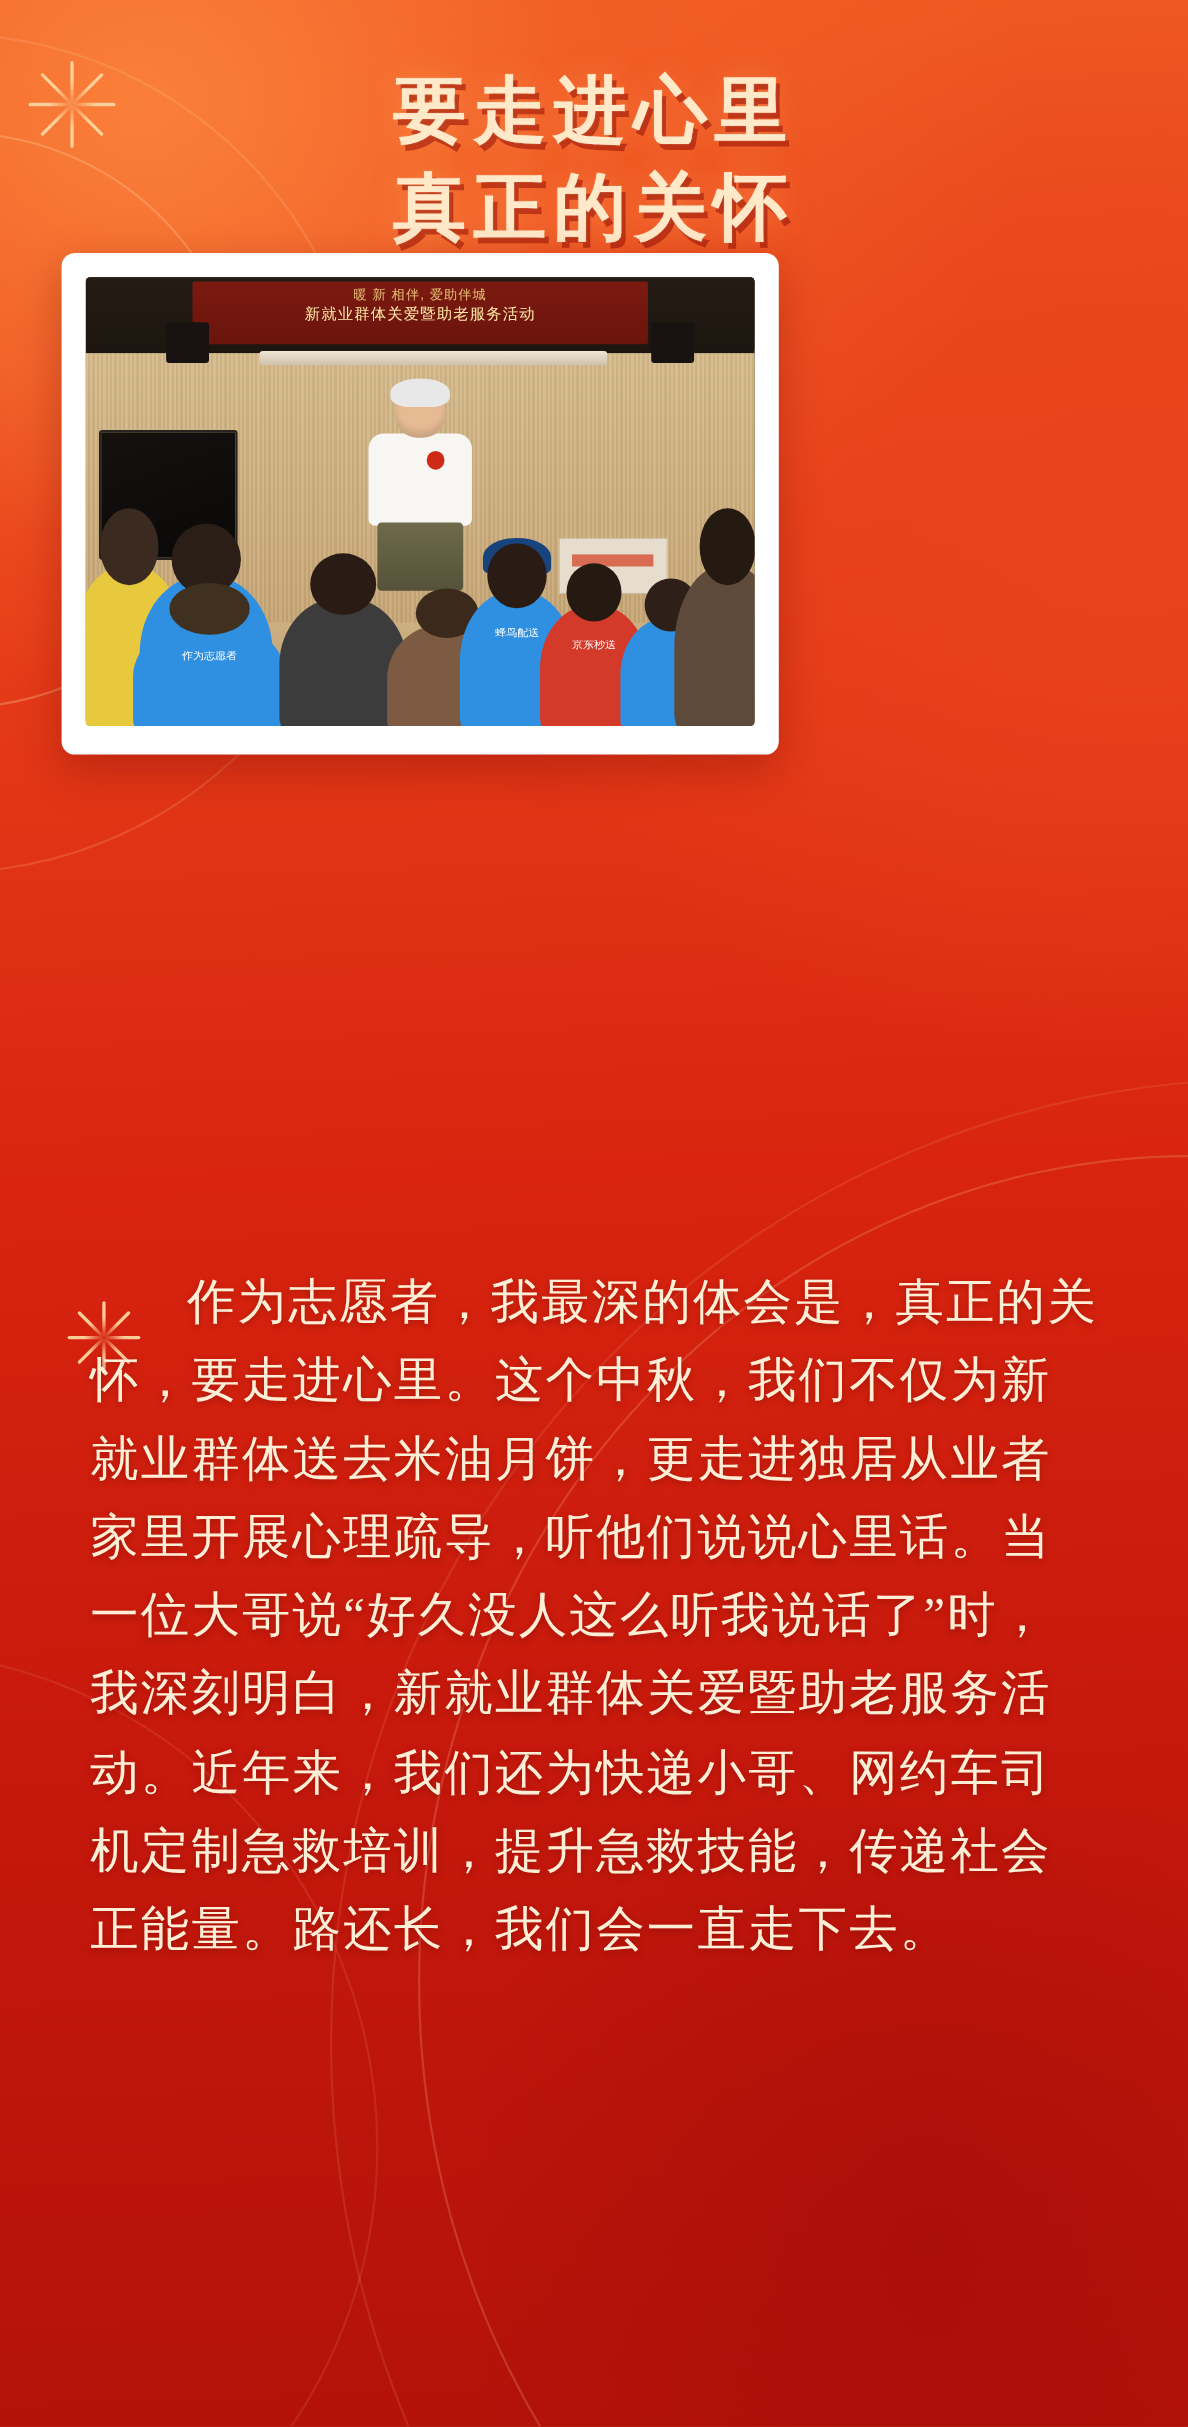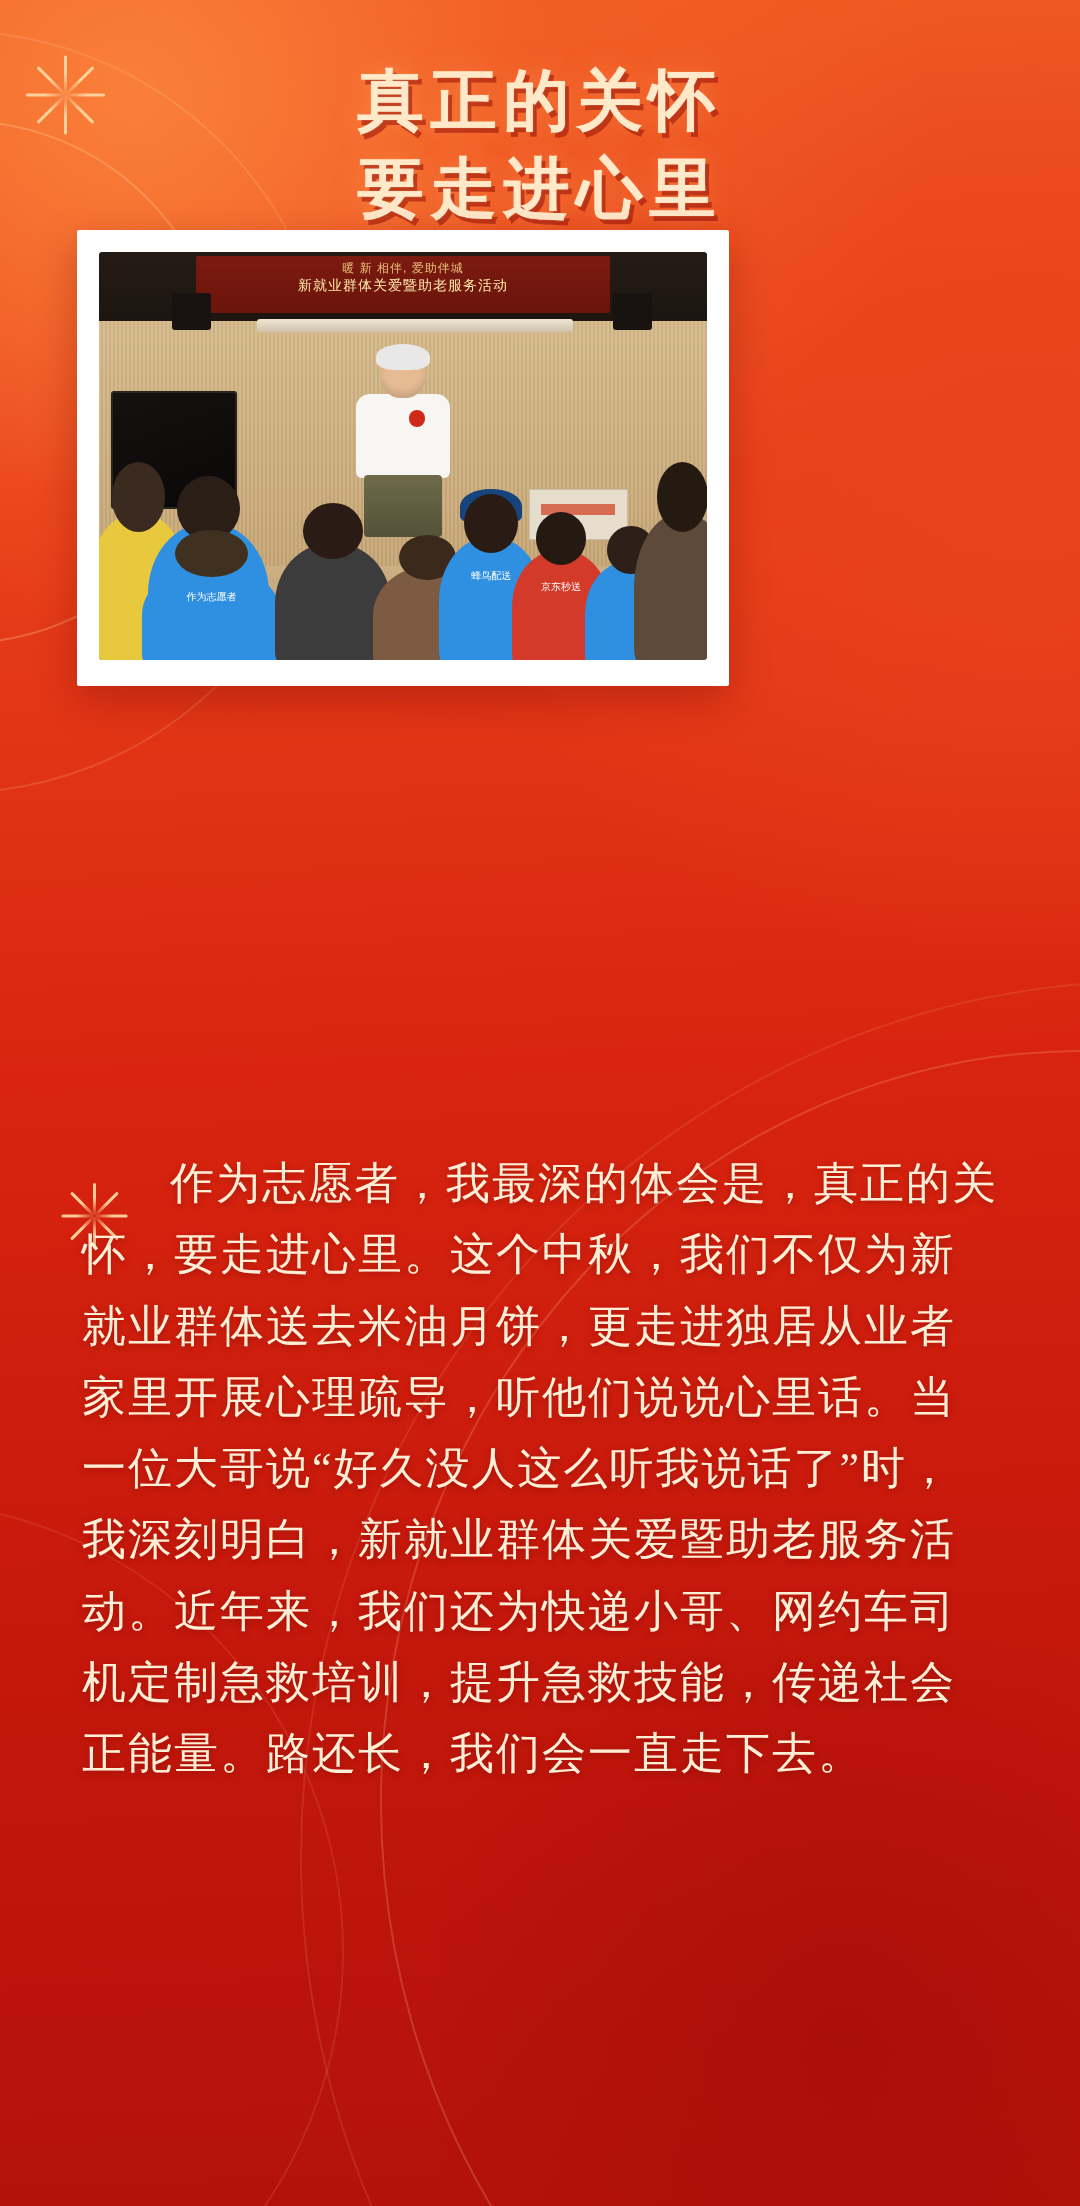--- a/index.html
+++ b/index.html
@@ -96,26 +96,25 @@
   }
   .title-line + .title-line { margin-top: 10px; }
 
   
   .card {
     position: absolute;
     left: 56px;
     top: 230px;
     width: 652px;
     background: #ffffff;
-    border-radius: 2px;
+    border-radius: 12px;
     box-shadow: 0 14px 40px rgba(110,10,5,0.33);
     padding: 22px 22px 26px 22px;
     box-sizing: border-box;
     z-index: 6;
-    margin-left: 21px;
   }
   .photo {
     position: relative;
     width: 608px;
     height: 408px;
     border-radius: 4px;
     overflow: hidden;
     background: #3a2c1e;
   }
   
@@ -334,22 +333,22 @@
     <span style="transform:translateY(-100%) rotate(45deg)"></span>
     <span style="transform:translateY(-100%) rotate(90deg)"></span>
     <span style="transform:translateY(-100%) rotate(135deg)"></span>
     <span style="transform:translateY(-100%) rotate(180deg)"></span>
     <span style="transform:translateY(-100%) rotate(225deg)"></span>
     <span style="transform:translateY(-100%) rotate(270deg)"></span>
     <span style="transform:translateY(-100%) rotate(315deg)"></span>
   </div>
 
   <div class="title-block">
+    <div class="title-line">要走进心里</div>
     <div class="title-line">真正的关怀</div>
-    <div class="title-line">要走进心里</div>
   </div>
 
   <div class="card">
 
     <div class="photo">
       <div class="ph-wallback"></div>
       <div class="ph-panel"></div>
       <div class="ph-topbar"></div>
 
       <div class="ph-banner">

